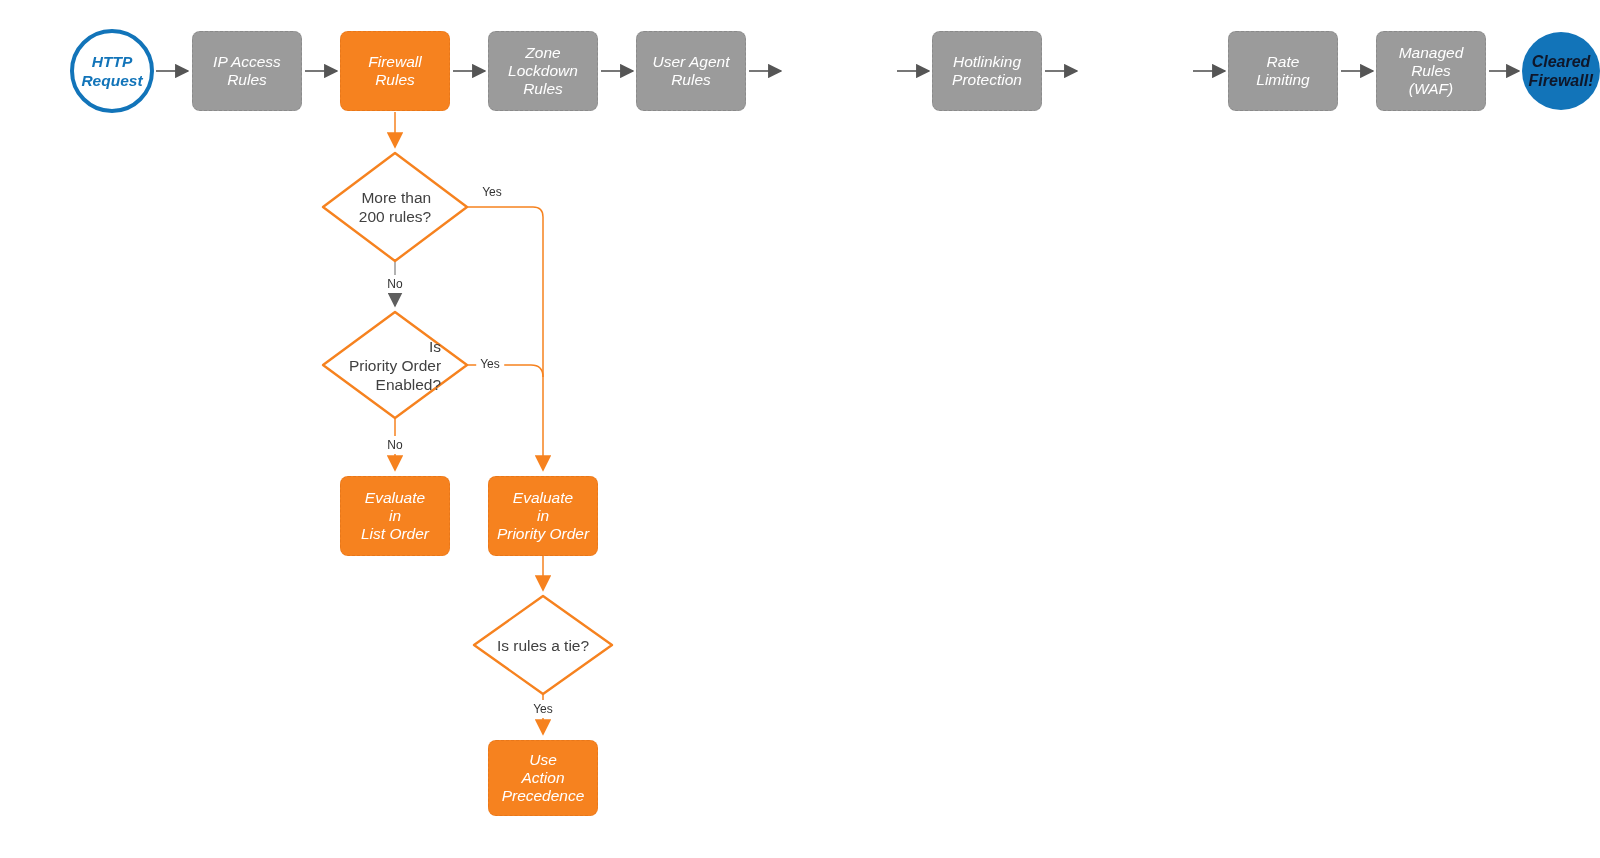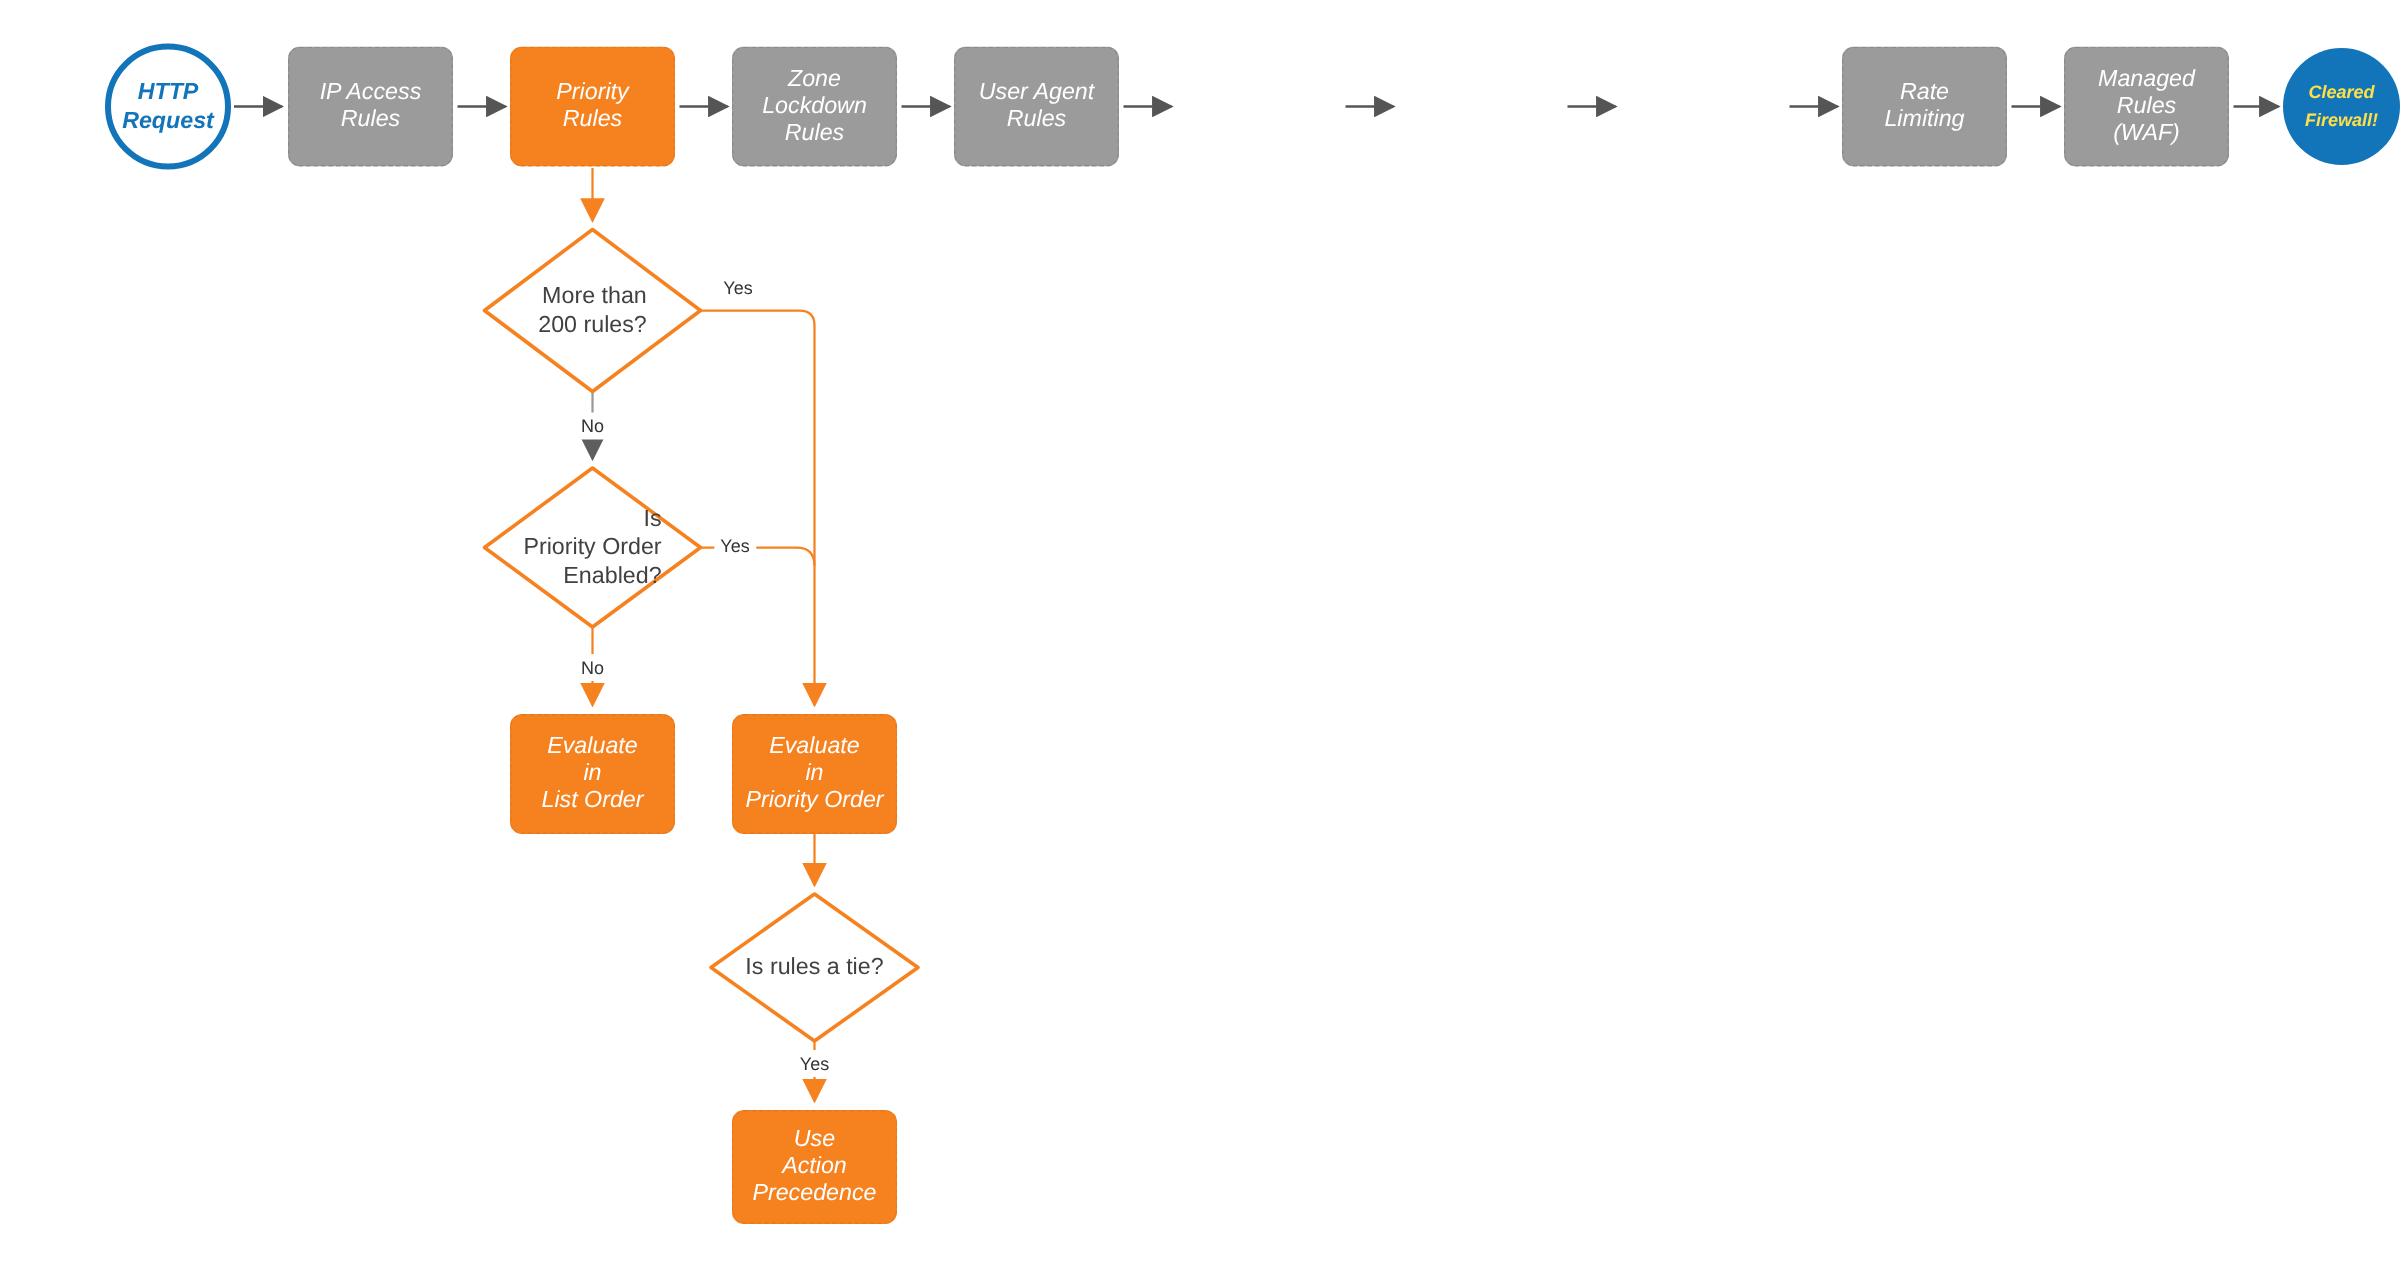--- a/index.html
+++ b/index.html
@@ -43,22 +43,22 @@
   .circle.start {
     left: 30px; top: 29px; width: 84px; height: 84px;
     background: #ffffff;
     border: 4.5px solid #1274B9;
     color: #1274B9;
   }
   .circle.end {
     left: 1482px; top: 32px; width: 78px; height: 78px;
     background: #1274B9;
     border: none;
-    color: #fde047;
-    font-size: 12px;
+    color: #0f172a;
+    font-size: 16px;
   }
 
   .diamond-label {
     position: absolute;
     transform: translate(-50%, -50%);
     text-align: right;
     white-space: pre-line;
     font-style: normal;
     font-size: 15.5px;
     line-height: 19px;
@@ -124,27 +124,29 @@
     </g>
   </svg>
 
   <div class="node circle start">HTTP
 Request</div>
   <div class="node circle end">Cleared
 Firewall!</div>
 
   <div class="node proc gray" style="left:152px">IP Access
 Rules</div>
-  <div class="node proc orange" style="left:300px">Priority
+  <div class="node proc orange" style="left:300px">Firewall
 Rules</div>
   <div class="node proc gray" style="left:448px">Zone
 Lockdown
 Rules</div>
   <div class="node proc gray" style="left:596px">User Agent
 Rules</div>
+  <div class="node proc gray" style="left:892px">Hotlinking
+Protection</div>
   <div class="node proc gray" style="left:1188px">Rate
 Limiting</div>
   <div class="node proc gray" style="left:1336px">Managed
 Rules
 (WAF)</div>
 
   <div class="diamond-label" style="left:355px; top:207px">More than
 200 rules?</div>
   <div class="diamond-label" style="left:355px; top:365px">Is
 Priority Order

